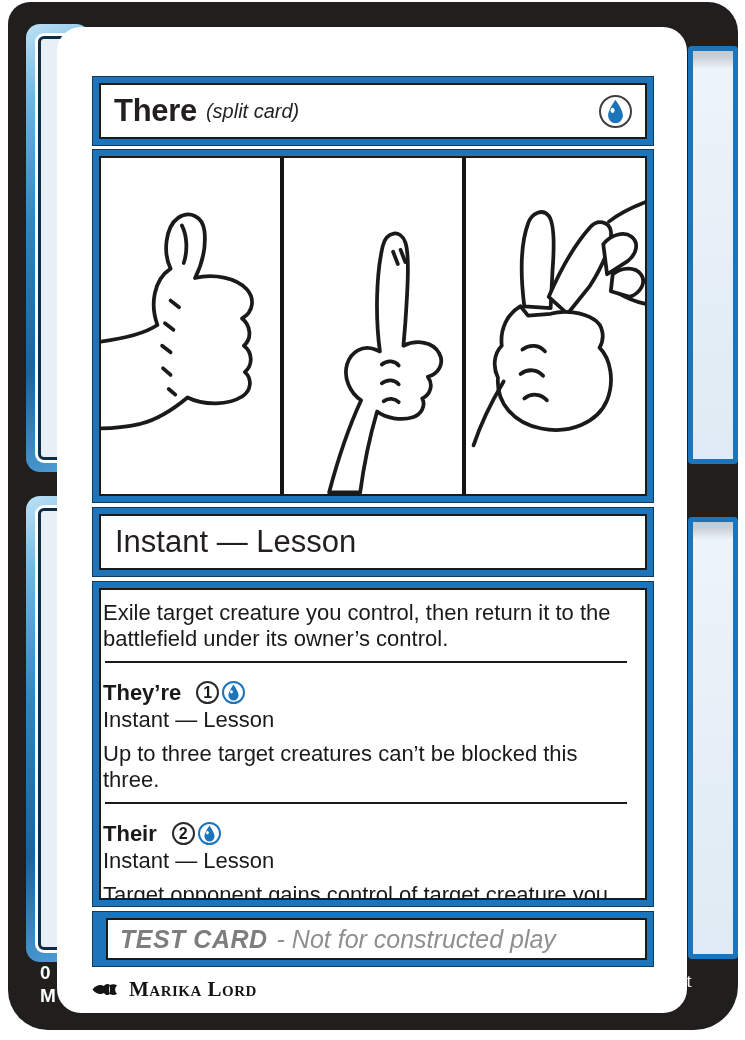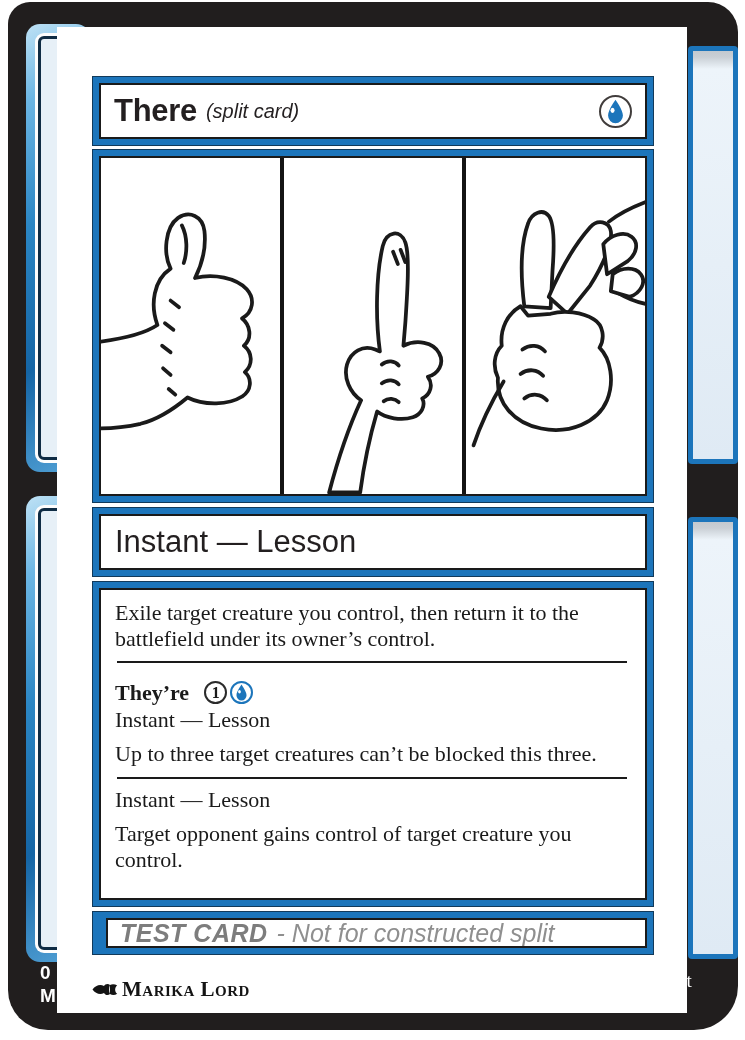--- a/index.html
+++ b/index.html
@@ -22,21 +22,21 @@
          box-sizing:border-box;border-radius:4px;z-index:2;}
   .rcard .rin{height:100%;background:linear-gradient(180deg,#c3c9cf 0px,#c9cfd5 6px,#edf4fa 18px,#dfeaf4 100%);}
   .rcard.one{top:46px;height:418px;}
   .rcard.two{top:517px;height:442px;}
 
   .bg-text{position:absolute;color:#ffffff;z-index:3;font-weight:700;}
   .bg-text.sans{font-family:"Liberation Sans",sans-serif;font-size:19px;}
   .bg-text.serif{font-family:"Liberation Serif",serif;font-size:19px;font-weight:400;}
 
   
-  .card{position:absolute;left:57px;top:27px;width:630px;height:986px;background:#ffffff;z-index:5;}
+  .card{position:absolute;left:57px;top:27px;width:630px;height:986px;background:#ffffff;z-index:5;border-radius:24px;}
 
   .fbox{position:absolute;left:35px;width:562px;background:#1c75bb;border:1px solid #123a5a;
         padding:6px;box-sizing:border-box;}
   .fin{background:#ffffff;border:2px solid #1a1a1a;height:100%;box-sizing:border-box;overflow:hidden;}
 
   .titlebox{top:49px;height:70px;}
   .titlebox .fin{display:flex;align-items:center;padding:0 13px;}
   .title-name{font-size:31px;font-weight:700;color:#231f20;letter-spacing:-.3px;}
   .title-suffix{font-size:20px;font-style:italic;color:#231f20;margin-left:9px;}
   .flexspacer{flex:1;}
@@ -47,40 +47,40 @@
   .artbox{top:122px;height:354px;}
   .artbox .fin{display:flex;padding:0;}
   .panel{flex:1;display:flex;align-items:stretch;justify-content:center;background:#fff;}
   .panel + .panel{border-left:4px solid #141414;}
   .panel svg{width:100%;height:100%;}
 
   .typebox{top:480px;height:70px;}
   .typebox .fin{display:flex;align-items:center;padding:0 14px;font-size:31px;color:#231f20;}
 
   .textbox{top:554px;height:326px;}
-  .textbox .fin{padding:7px 12px 6px 14px;font-size:22px;line-height:1.16;color:#1a1a1a;font-family:Liberation Serif, serif;}
+  .textbox .fin{padding:7px 12px 6px 2px;font-size:22px;line-height:1.16;color:#1a1a1a;}
   .rule-p{margin:3px 0 0 0;}
   .divider{border:none;border-top:2px solid #1a1a1a;margin:10px 6px 8px 2px;}
   .spell-head{display:flex;align-items:center;font-weight:700;margin-top:17px;}
   .cost{display:inline-flex;align-items:center;gap:3px;margin-left:15px;}
   .mana-sm{width:23px;height:23px;border-radius:50%;background:#fff;display:inline-flex;
            align-items:center;justify-content:center;box-sizing:border-box;}
   .mana-generic{border:2px solid #2b2b2b;font-size:16px;font-weight:700;color:#1a1a1a;}
   .mana-blue{border:2px solid #1c75bb;}
   .spell-type{margin-top:1px;}
   .spell-text{margin-top:9px;}
 
-  .stampbox{top:884px;height:44px;padding-left:13px;}
+  .stampbox{top:884px;height:56px;padding-left:13px;}
   .stampbox .fin{display:flex;align-items:center;padding:0 12px;font-style:italic;}
   .stamp-label{font-size:25px;font-weight:800;color:#7d7d7d;letter-spacing:.5px;}
   .stamp-note{font-size:25px;color:#8f8f8f;margin-left:9px;}
 
   .credits{position:absolute;left:35px;top:946px;width:562px;height:32px;display:flex;
            align-items:center;justify-content:space-between;font-family:"Liberation Serif",serif;color:#141414;}
-  .artist{display:flex;align-items:center;gap:4px;font-variant:small-caps;font-weight:700;
+  .artist{display:flex;align-items:center;gap:11px;font-variant:small-caps;font-weight:700;
           font-size:21px;letter-spacing:.5px;}
   .legal{font-size:19.5px;}
   .hand-lines{fill:none;stroke:#1a1a1a;stroke-width:4;stroke-linecap:round;stroke-linejoin:round;}
   .hand-fill{fill:#ffffff;stroke:#1a1a1a;stroke-width:4;stroke-linecap:round;stroke-linejoin:round;}
 </style>
 </head>
 <body>
 
 <div class="mat"></div>
 
@@ -185,30 +185,42 @@
                 <ellipse cx="8.2" cy="14.5" rx="2.6" ry="3.4" fill="#ffffff"></ellipse>
               </svg>
           </span>
         </span>
       </div>
       <div class="spell-type">Instant — Lesson</div>
       <div class="spell-text">Up to three target creatures can’t be blocked this three.</div>
 
       <hr class="divider">
 
+      <div class="spell-head">
+        <span>Their</span>
+        <span class="cost">
+          <span class="mana-sm mana-generic">2</span>
+          <span class="mana-sm mana-blue">
+            <svg width="13" height="17" viewBox="0 0 24 32">
+                <path d="M12 1 C12 1 2.5 14 2.5 21 a9.5 10 0 0 0 19 0 C21.5 14 12 1 12 1 Z" fill="#1c75bb"></path>
+                <ellipse cx="8.2" cy="14.5" rx="2.6" ry="3.4" fill="#ffffff"></ellipse>
+              </svg>
+          </span>
+        </span>
+      </div>
       <div class="spell-type">Instant — Lesson</div>
       <div class="spell-text">Target opponent gains control of target creature you control.</div>
 
     </div>
   </div>
 
   <div class="fbox stampbox">
     <div class="fin">
       <span class="stamp-label">TEST CARD</span>
-      <span class="stamp-note">- Not for constructed split</span>
+      <span class="stamp-note">- Not for constructed play</span>
     </div>
   </div>
 
   <div class="credits">
     <span class="artist">
       <svg width="26" height="15" viewBox="0 0 26 15">
         <path d="M0.5,7.5 C3.5,3.5 8,1.8 12,4 C13,2 16,1 18,3 C20,1.8 23,2 25.2,3.4 C22.5,5 22.5,10 25.2,11.8 C23,13.4 20,13.4 18,12 C16,14 13,13 12,11 C8,13.2 3.5,11.5 0.5,7.5 Z M18,3 C16.8,5.8 16.8,9.2 18,12" fill="#141414"></path>
       </svg>
       <span>Marika Lord</span>
     </span>

